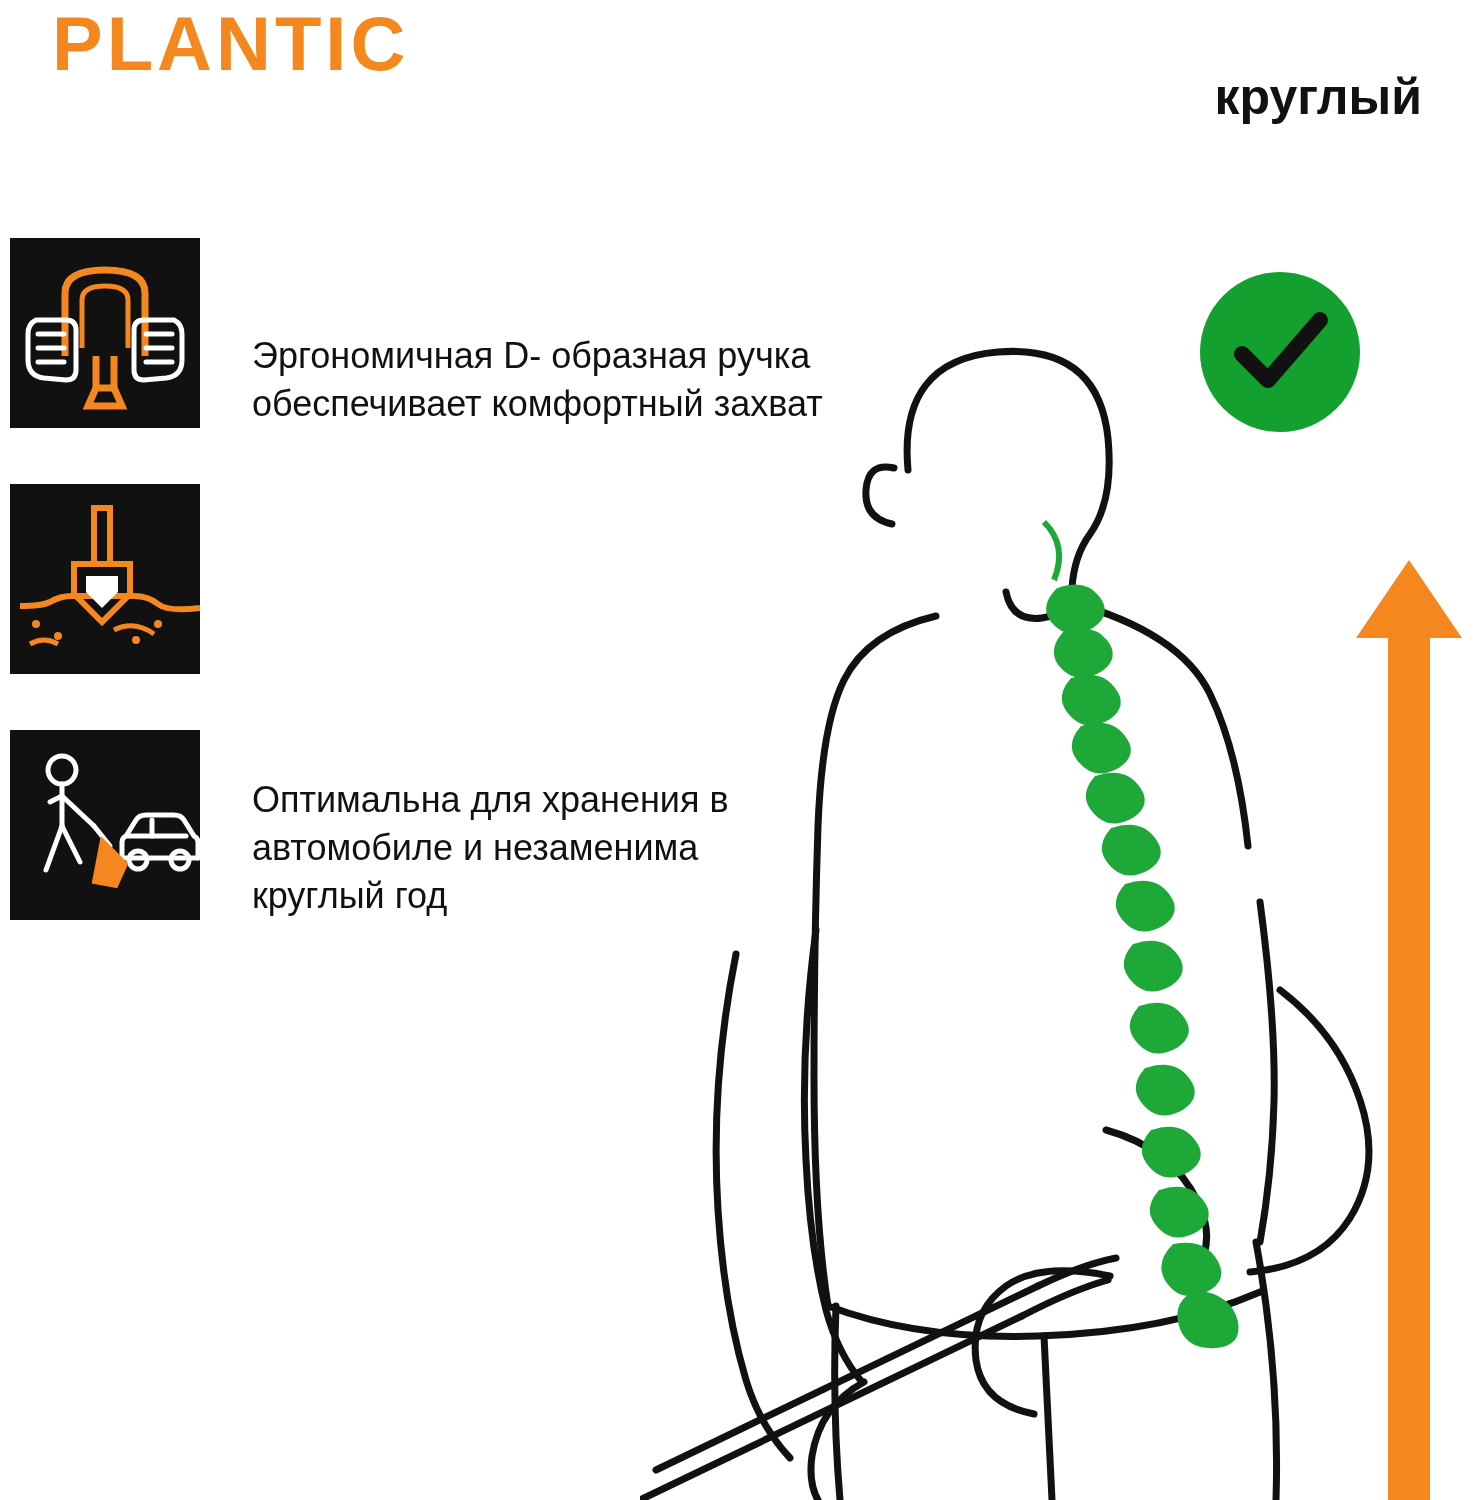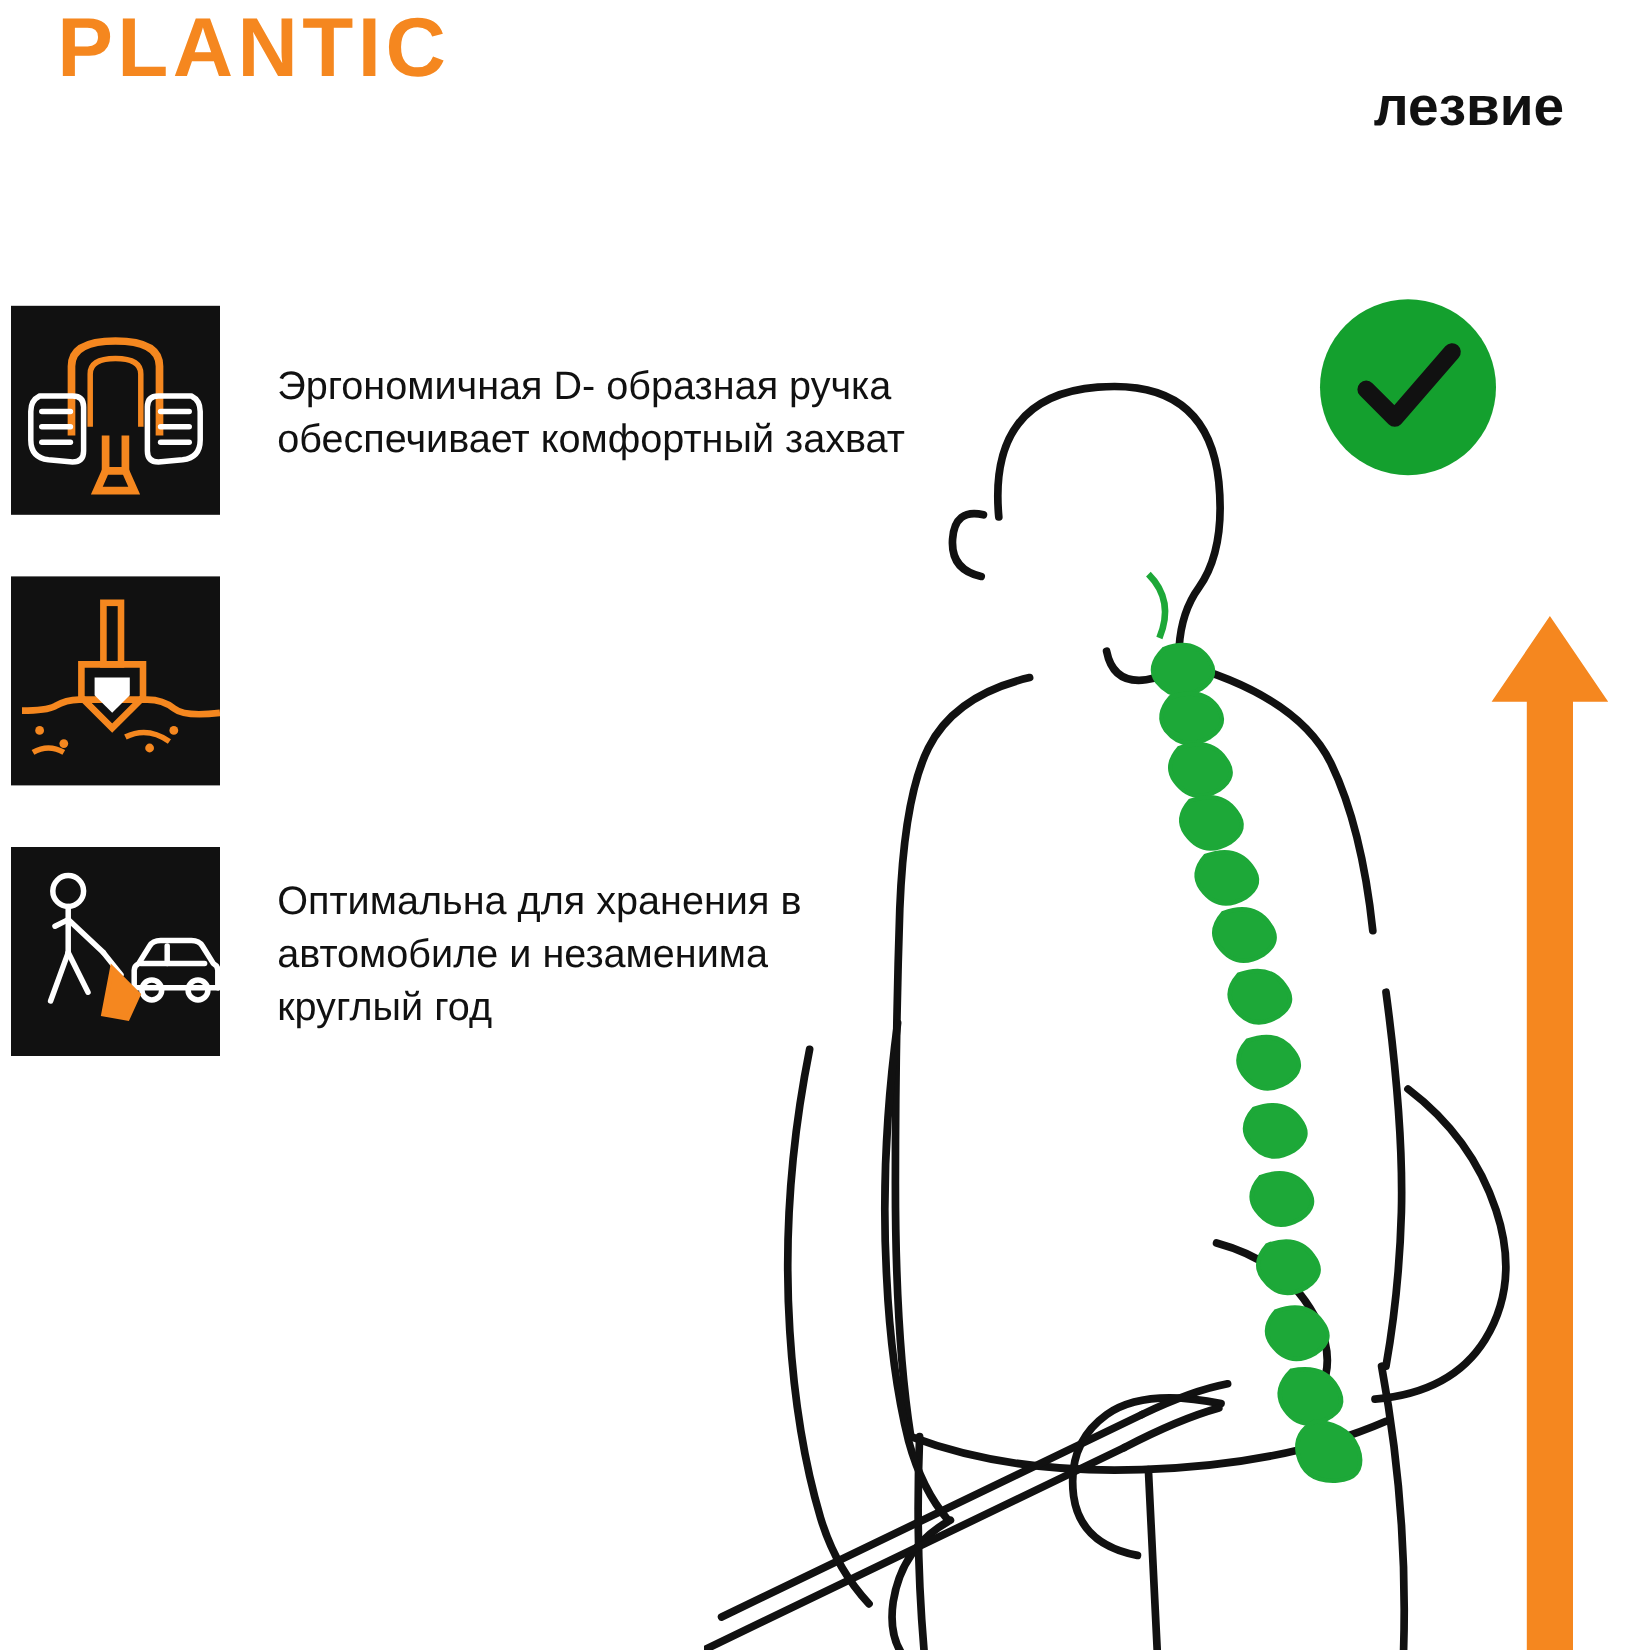--- a/index.html
+++ b/index.html
@@ -41,23 +41,22 @@
 
   
   .features {
     position: absolute;
     left: 10px;
     top: 238px;
     width: 830px;
   }
   .feature {
     display: flex;
-    align-items: center;
+    align-items: flex-end;
     margin-bottom: 56px;
-    margin-top: 40px;
   }
   .feature-icon {
     width: 190px;
     height: 190px;
     flex: 0 0 190px;
     background: #111111;
     position: relative;
   }
   .feature-text {
     margin-left: 52px;
@@ -96,21 +95,21 @@
     top: 0;
   }
 </style>
 </head>
 <body>
 
 <div class="brand-logo">PLANTIC</div>
 
 <div class="headline">
   <br>
-  <span>лезвие</span>
+  <span>круглый</span>
 </div>
 
 <div class="features">
 
   <div class="feature">
     <div class="feature-icon">
       <svg width="190" height="190" viewBox="0 0 190 190">
 
         <path d="M55 118 L55 55 Q55 32 95 32 Q135 32 135 55 L135 118" fill="none" stroke="#F5871F" stroke-width="7"></path>
         <path d="M72 110 L72 62 Q72 48 95 48 Q118 48 118 62 L118 110" fill="none" stroke="#F5871F" stroke-width="5"></path>

